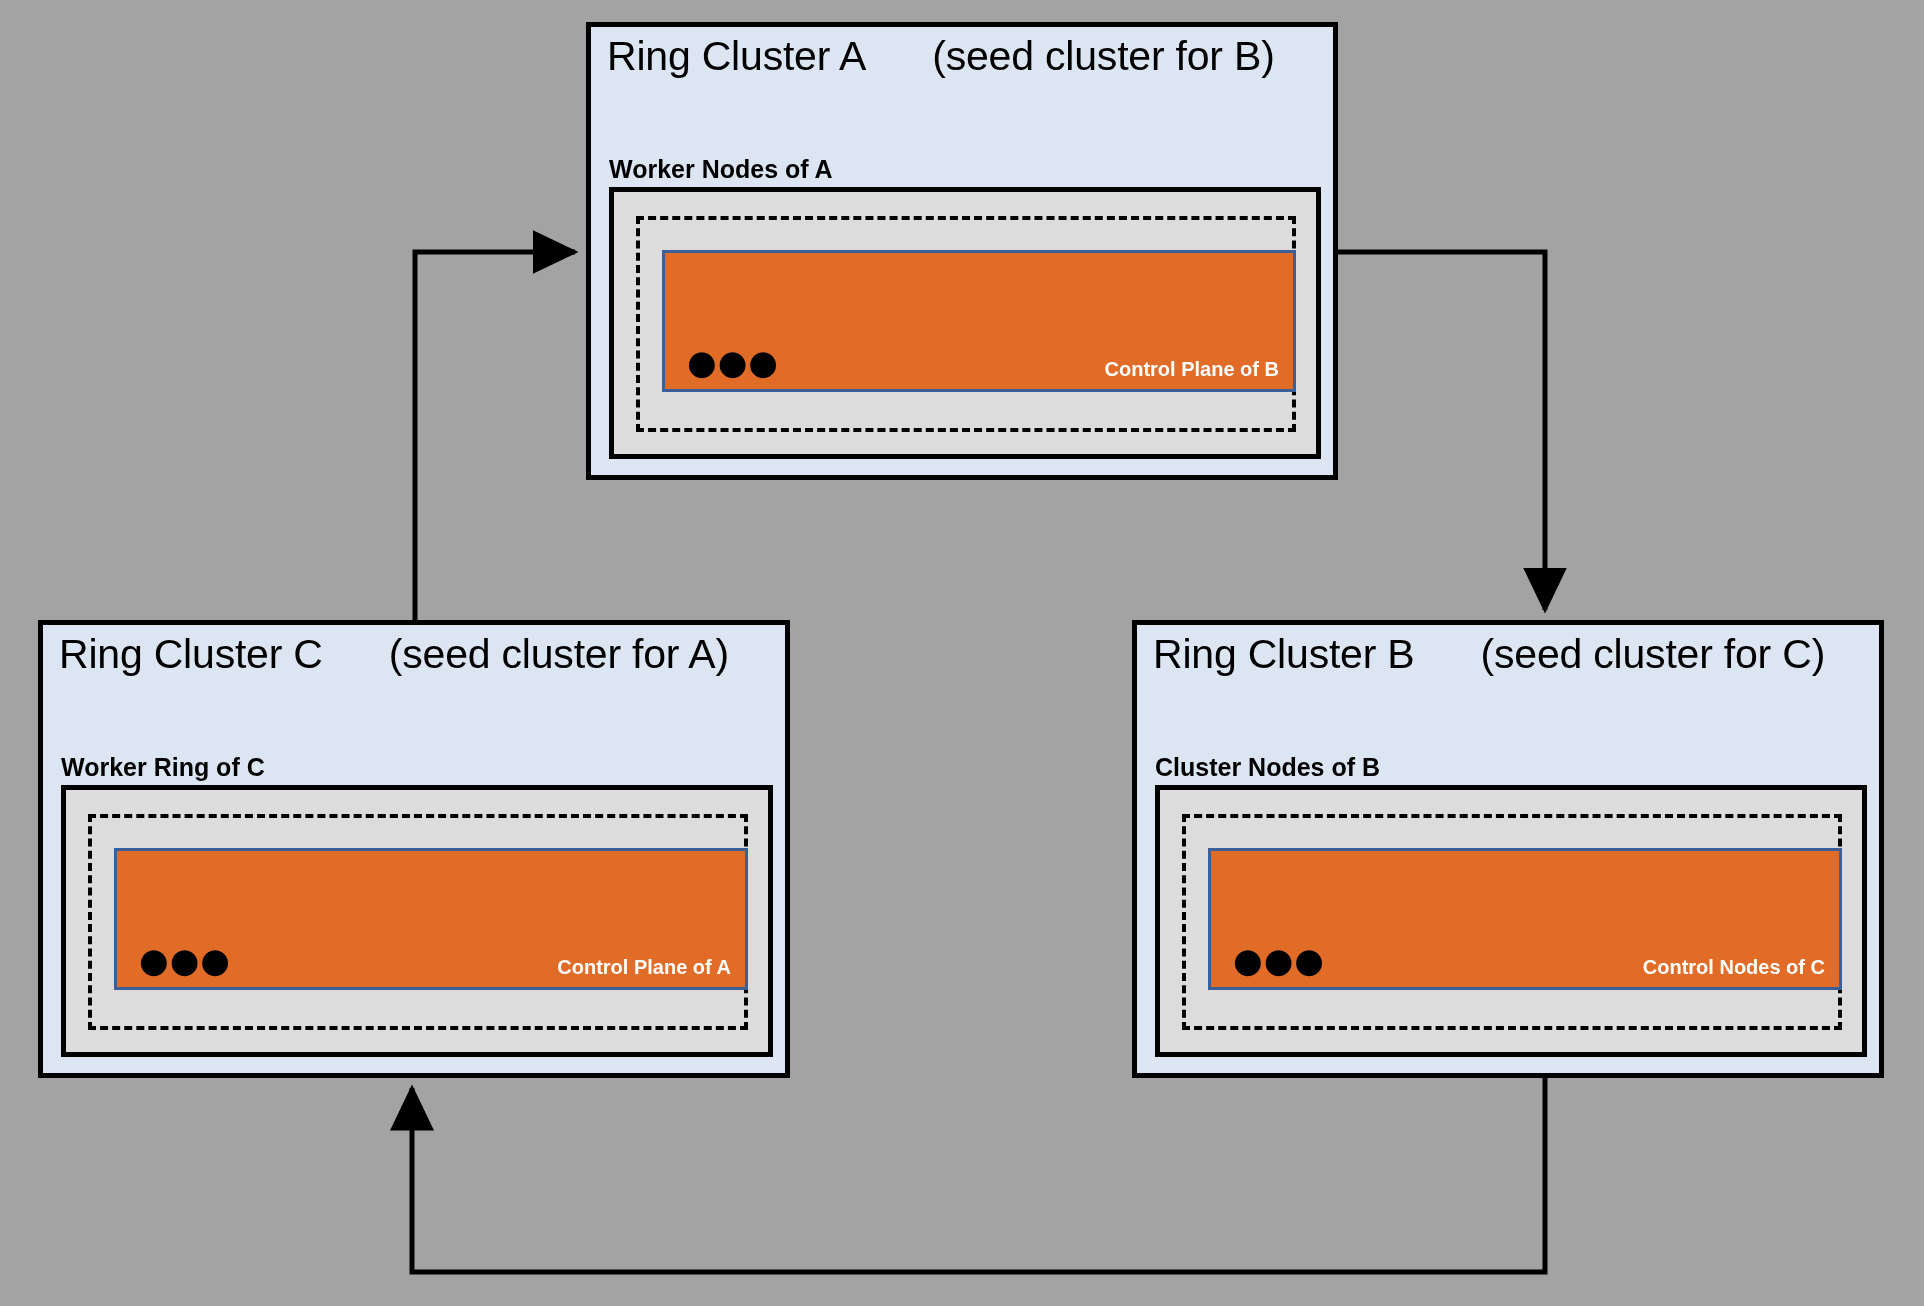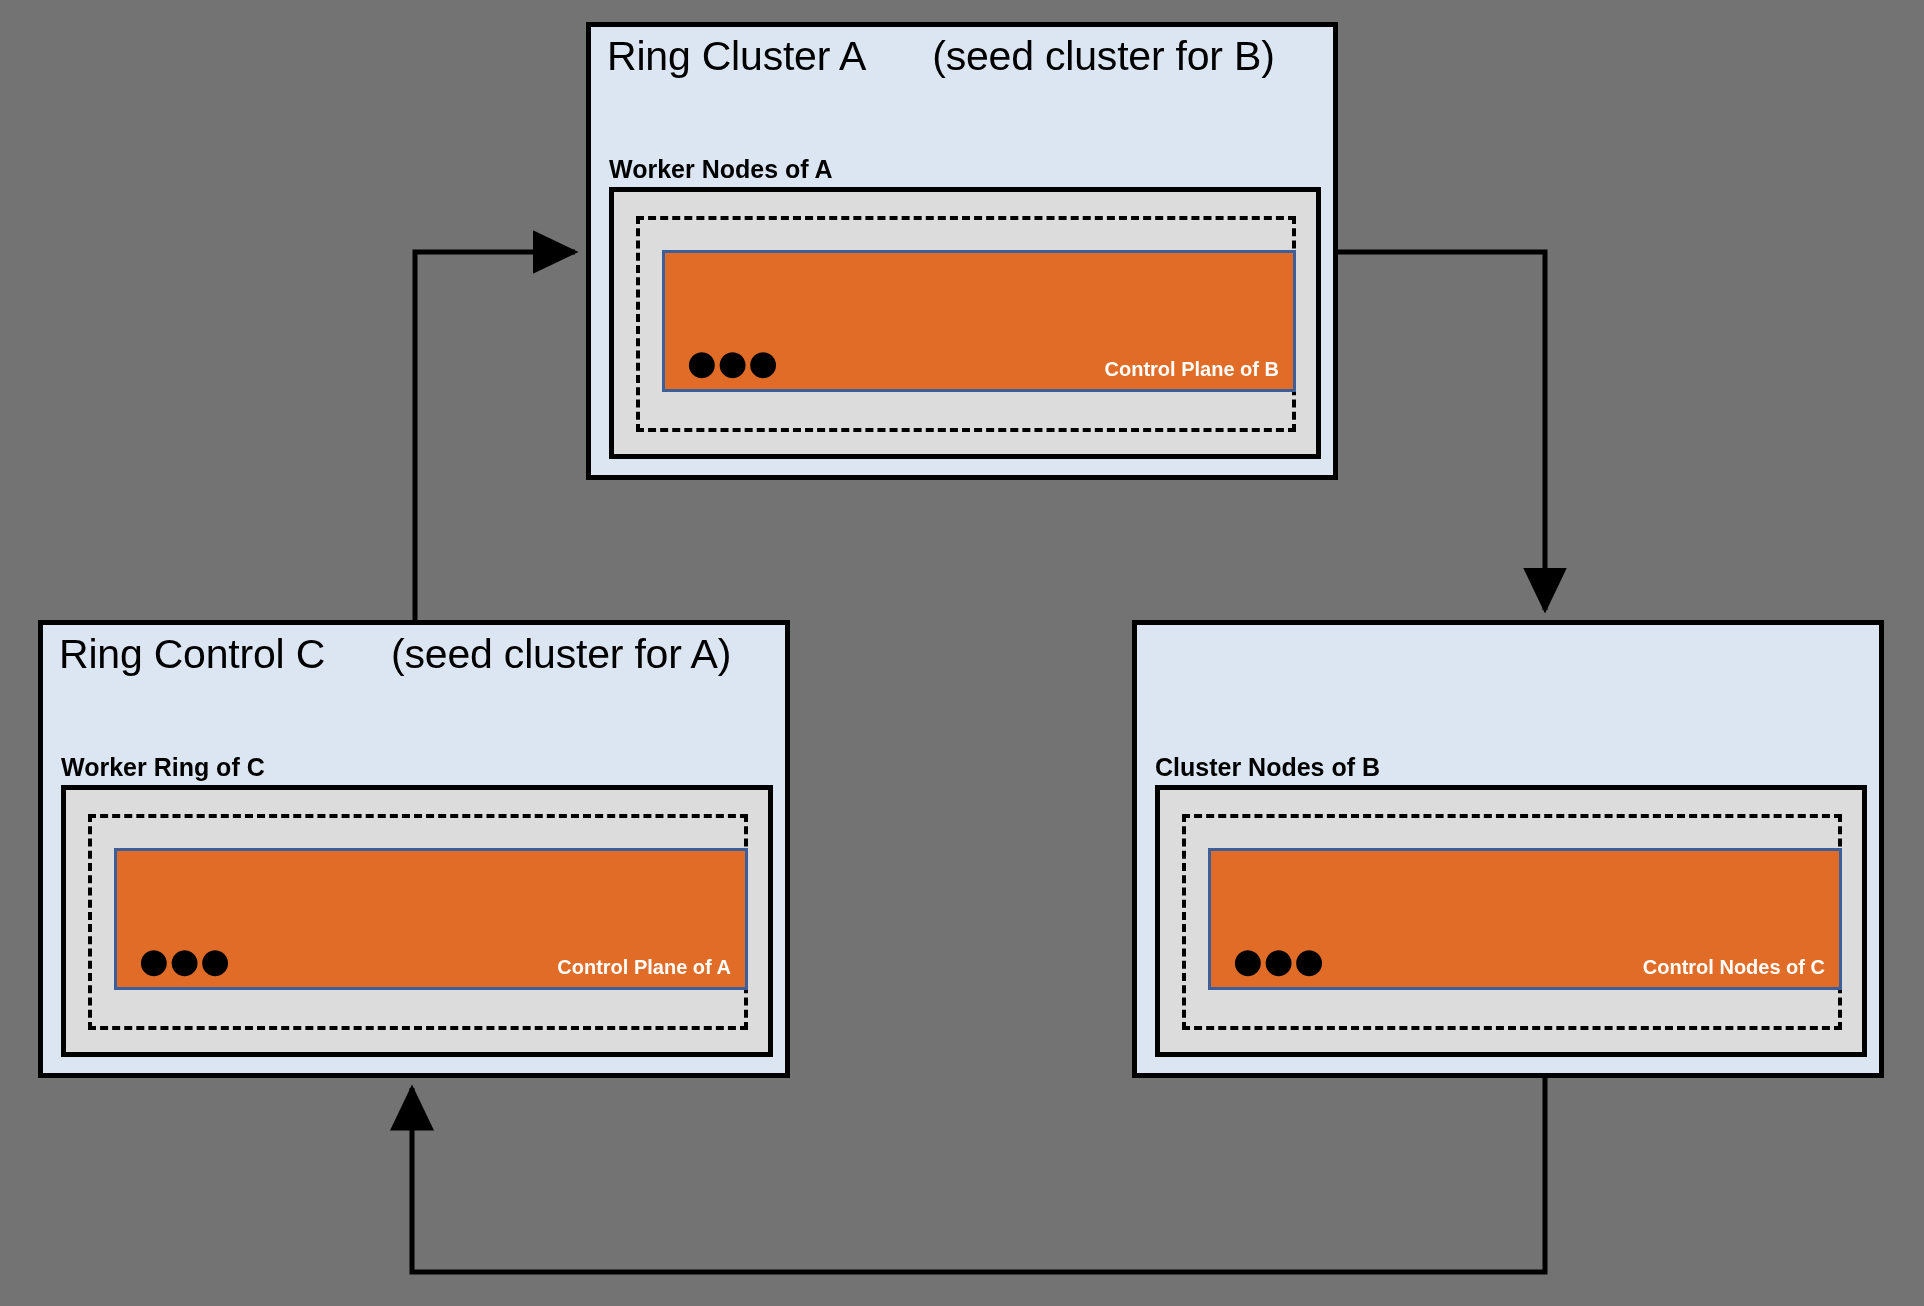--- a/index.html
+++ b/index.html
@@ -8,21 +8,21 @@
     background: #ffffff;
   }
   body {
     font-family: "Liberation Sans", sans-serif;
     -webkit-font-smoothing: antialiased;
   }
   #canvas {
     position: relative;
     width: 1924px;
     height: 1306px;
-    background: #737373;
+    background: #a3a3a3;
     overflow: hidden;
   }
 
   
   #arrow-layer {
     position: absolute;
     left: 0;
     top: 0;
     width: 1924px;
     height: 1306px;
@@ -163,36 +163,39 @@
         <div class="control-plane">
           <span class="cp-dots">●●●</span>
           <span class="cp-label">Control Plane of B</span>
         </div>
       </div>
     </div>
   </div>
 
   <div class="cluster" id="cluster-c">
     <div class="cluster-title">
-      <span>Ring Control C</span><span class="seed">(seed cluster for A)</span>
+      <span>Ring Cluster C</span><span class="seed">(seed cluster for A)</span>
     </div>
 
     <div class="worker-label">Worker Ring of C</div>
 
     <div class="worker-box">
       <div class="dashed-box">
         <div class="control-plane">
           <span class="cp-dots">●●●</span>
           <span class="cp-label">Control Plane of A</span>
         </div>
       </div>
     </div>
   </div>
 
   <div class="cluster" id="cluster-b">
+    <div class="cluster-title">
+      <span>Ring Cluster B</span><span class="seed">(seed cluster for C)</span>
+    </div>
 
     <div class="worker-label">Cluster Nodes of B</div>
 
     <div class="worker-box">
       <div class="dashed-box">
         <div class="control-plane">
           <span class="cp-dots">●●●</span>
           <span class="cp-label">Control Nodes of C</span>
         </div>
       </div>

